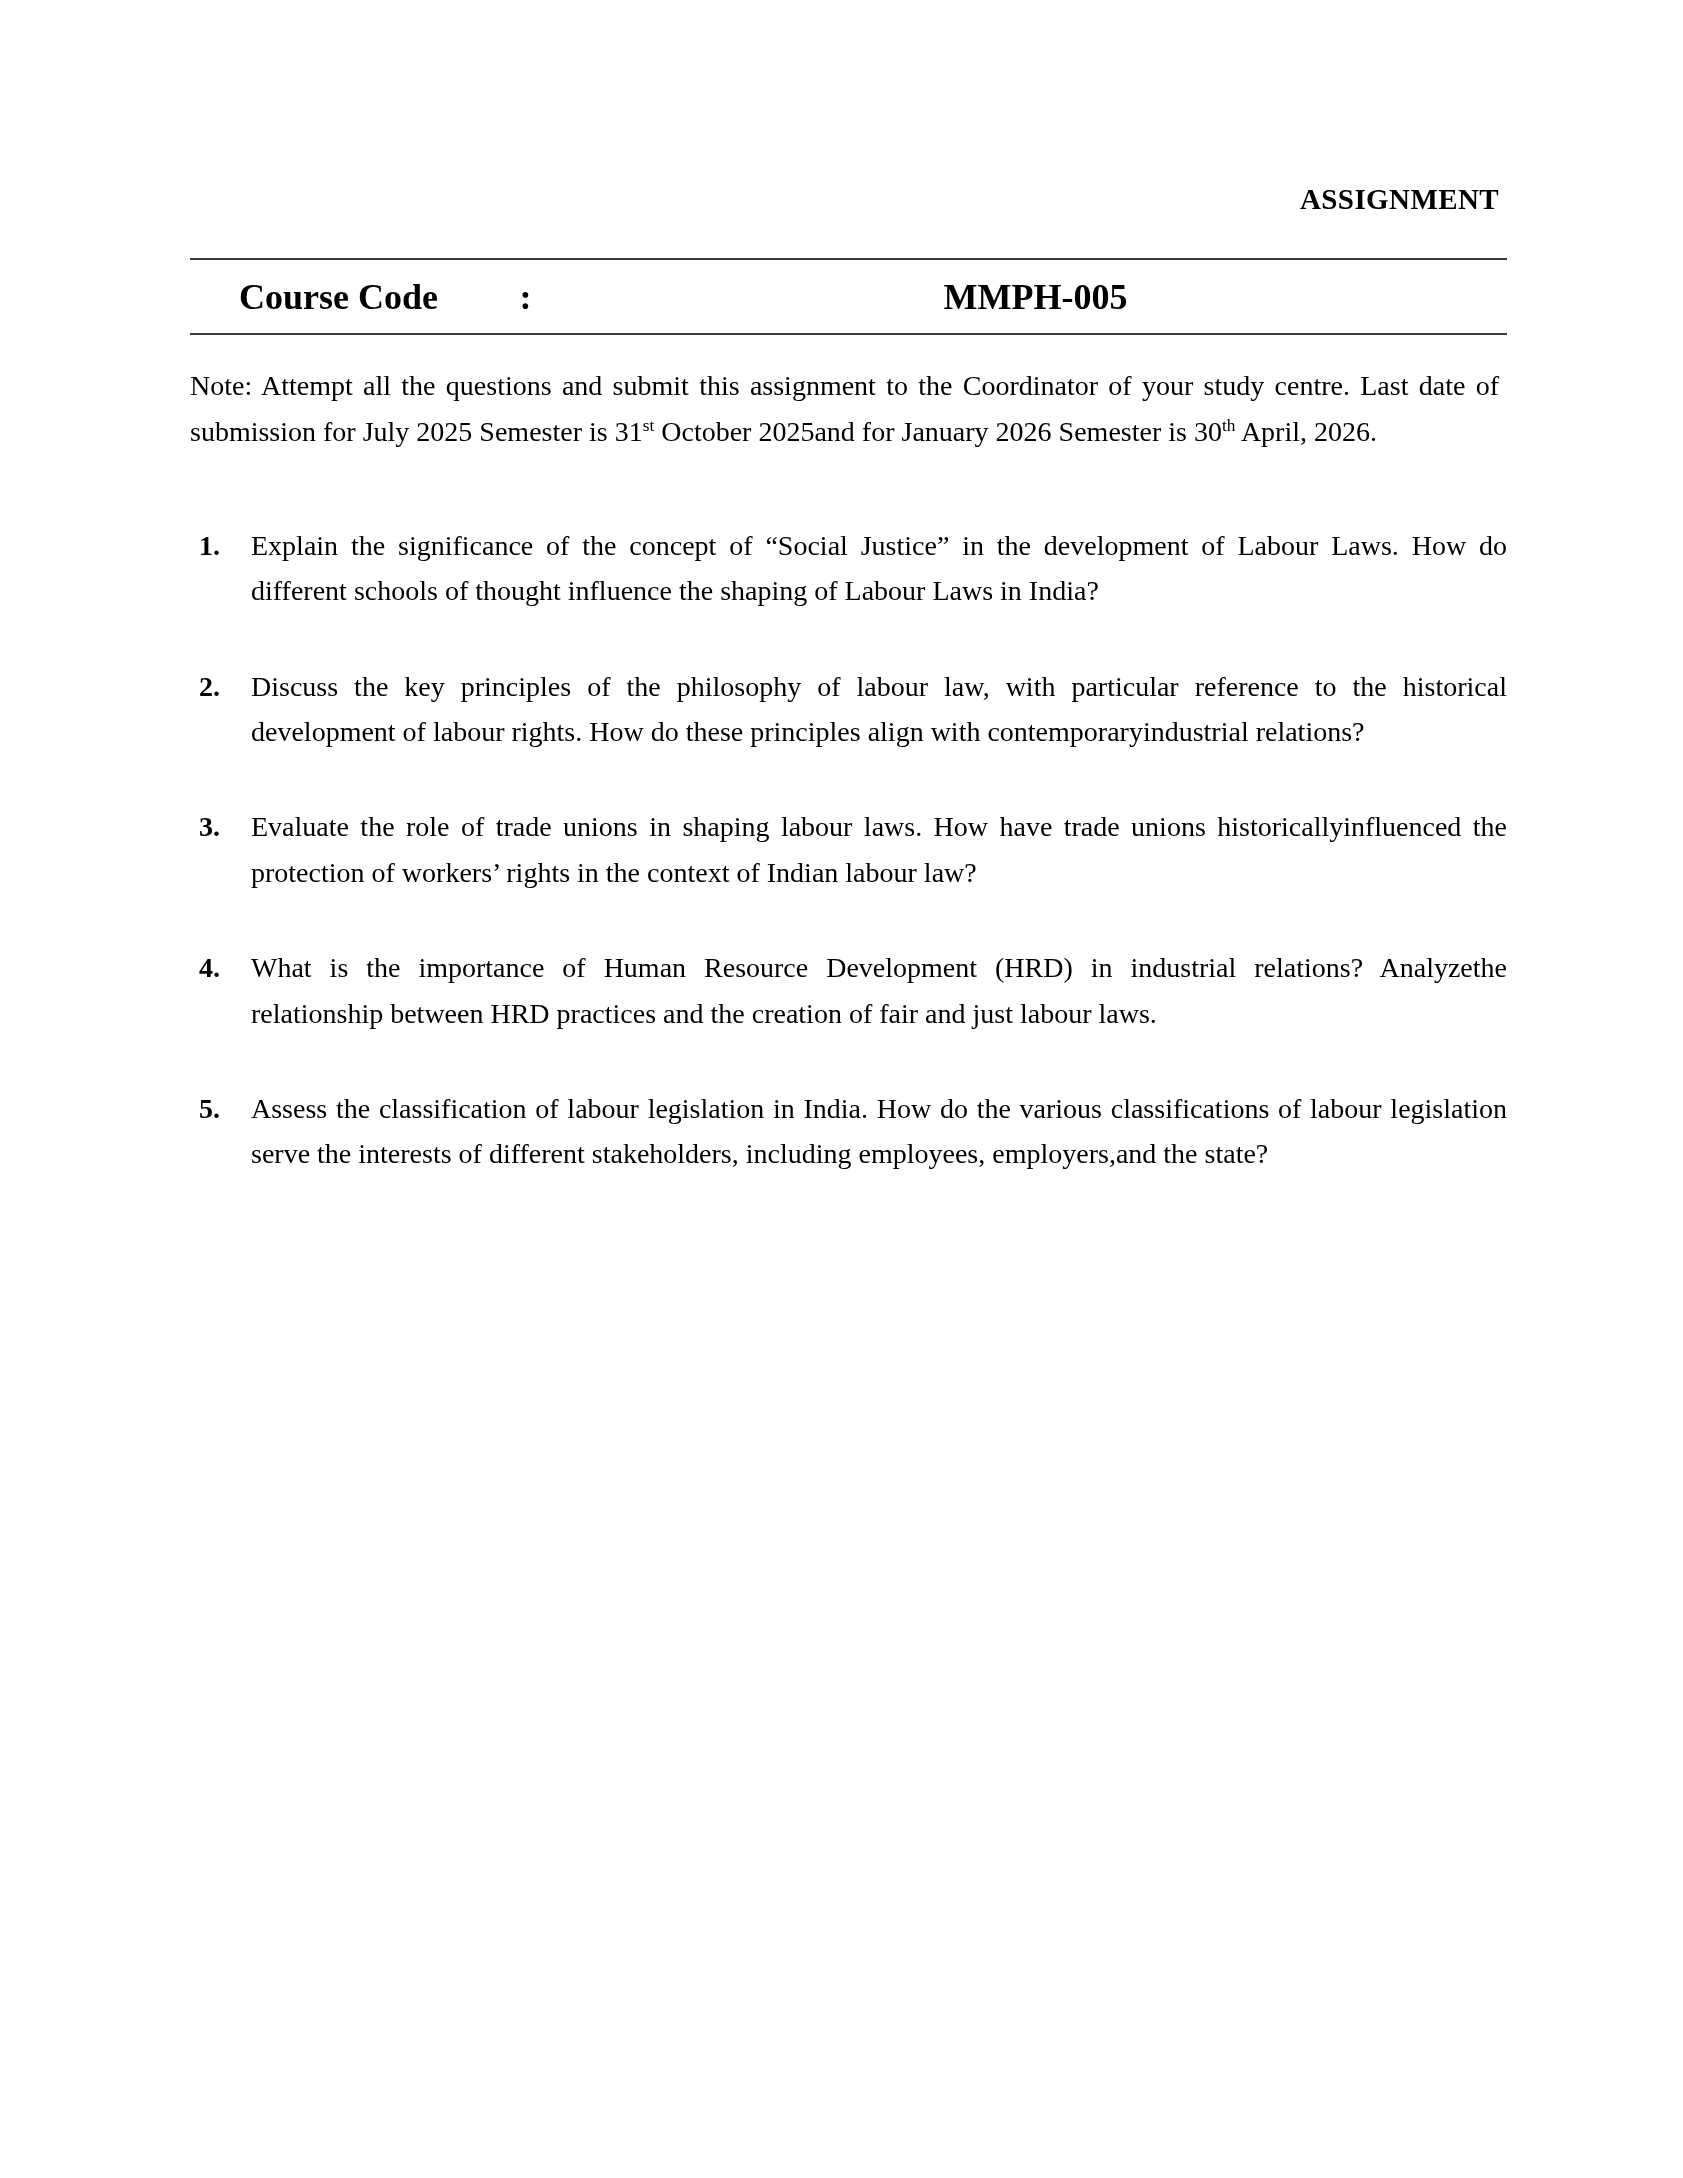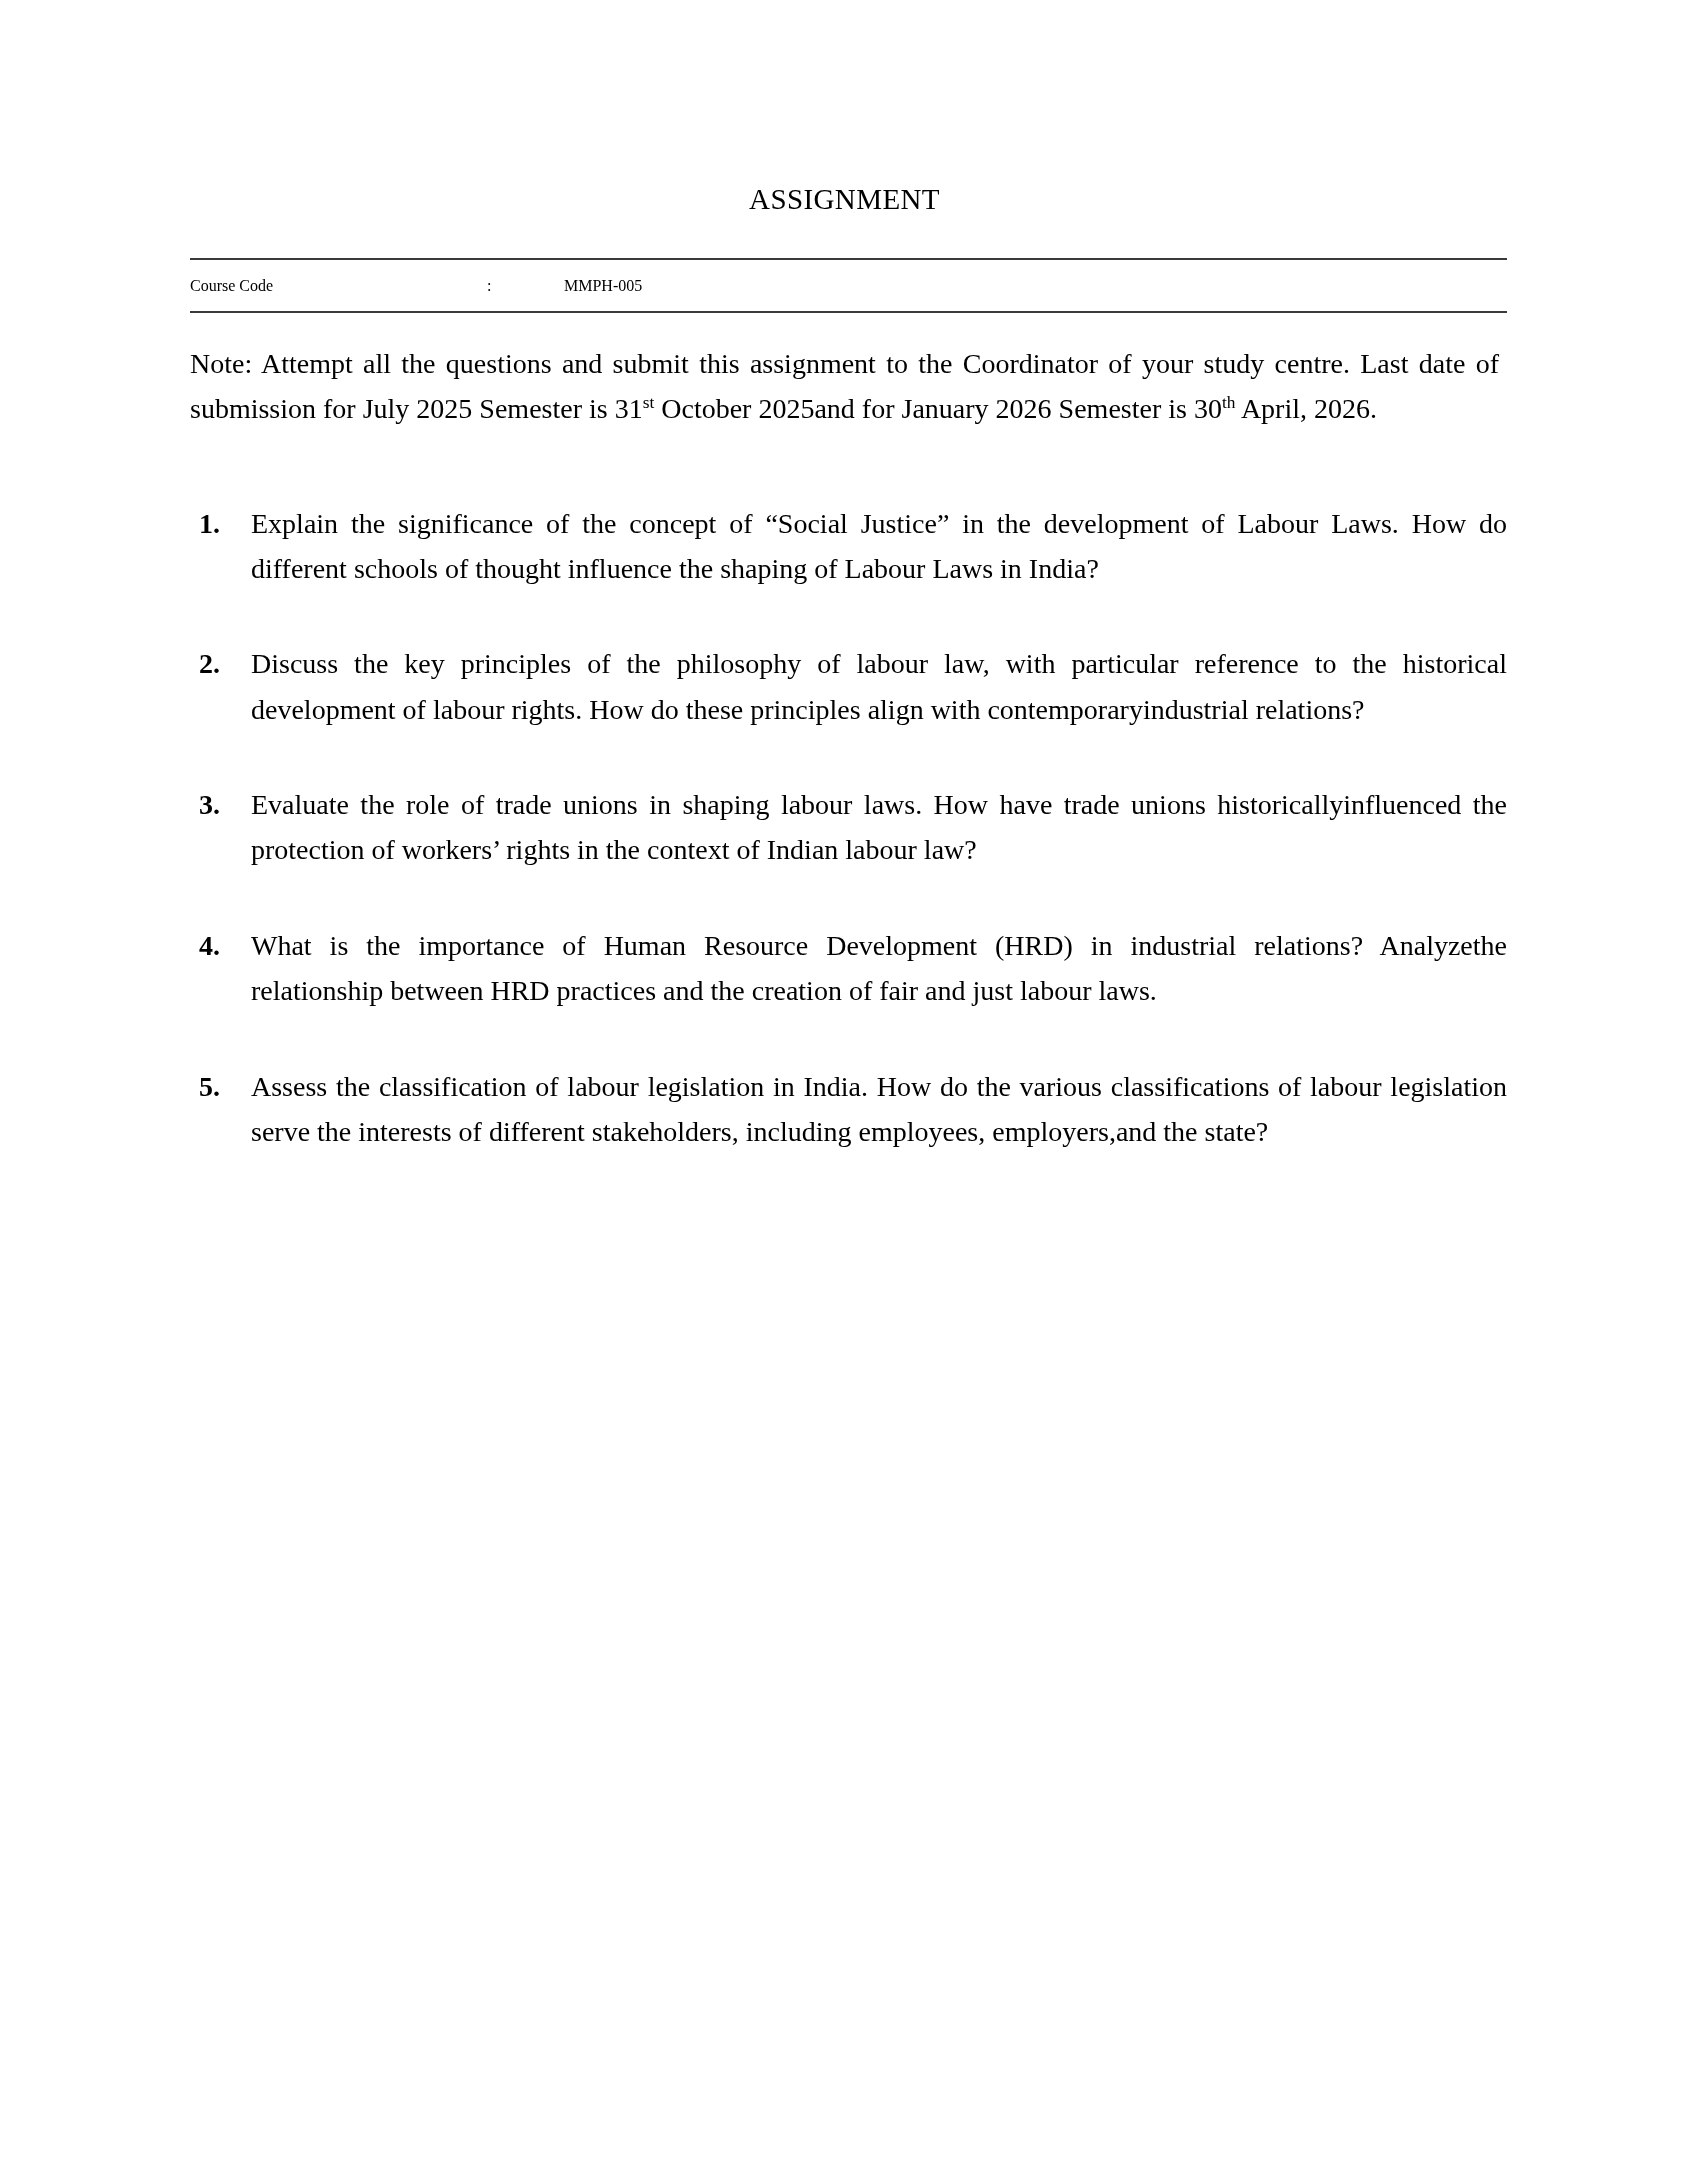--- a/index.html
+++ b/index.html
@@ -18,42 +18,43 @@
   .page {
     position: relative;
     width: 1683px;
     height: 2178px;
     background: #ffffff;
     box-sizing: border-box;
     padding: 183px 176px 0 190px;
   }
 
   .doc-title {
-    text-align: center;
-    font-weight: normal;
+    text-align: right;
+    font-weight: bold;
     font-size: 29px;
     letter-spacing: 0.4px;
     margin: 0 0 42px 0;
     padding-right: 8px;
   }
 
   
   .meta-table {
     width: 100%;
     border-collapse: collapse;
     border-top: 2.5px solid #3a3a3a;
     border-bottom: 2.5px solid #3a3a3a;
     margin: 0 0 0 0;
   }
   .meta-table td {
-    font-weight: normal;
-    font-size: 16px;
+    font-weight: bold;
+    font-size: 36px;
     padding: 17px 0 16px 0;
     vertical-align: top;
     line-height: 1.12;
+    text-align: center;
   }
   .meta-label { width: 297px; }
   .meta-colon { width: 77px; }
   .meta-value { }
 
   
   .note {
     font-weight: normal;
     font-size: 28px;
     line-height: 1.62;

